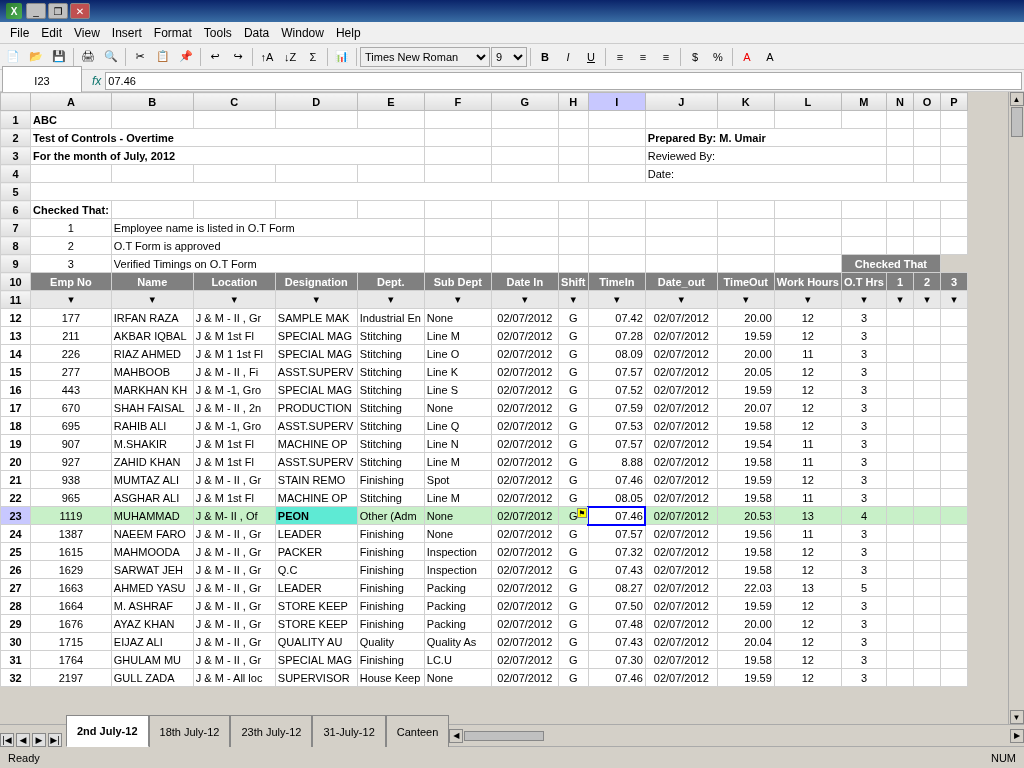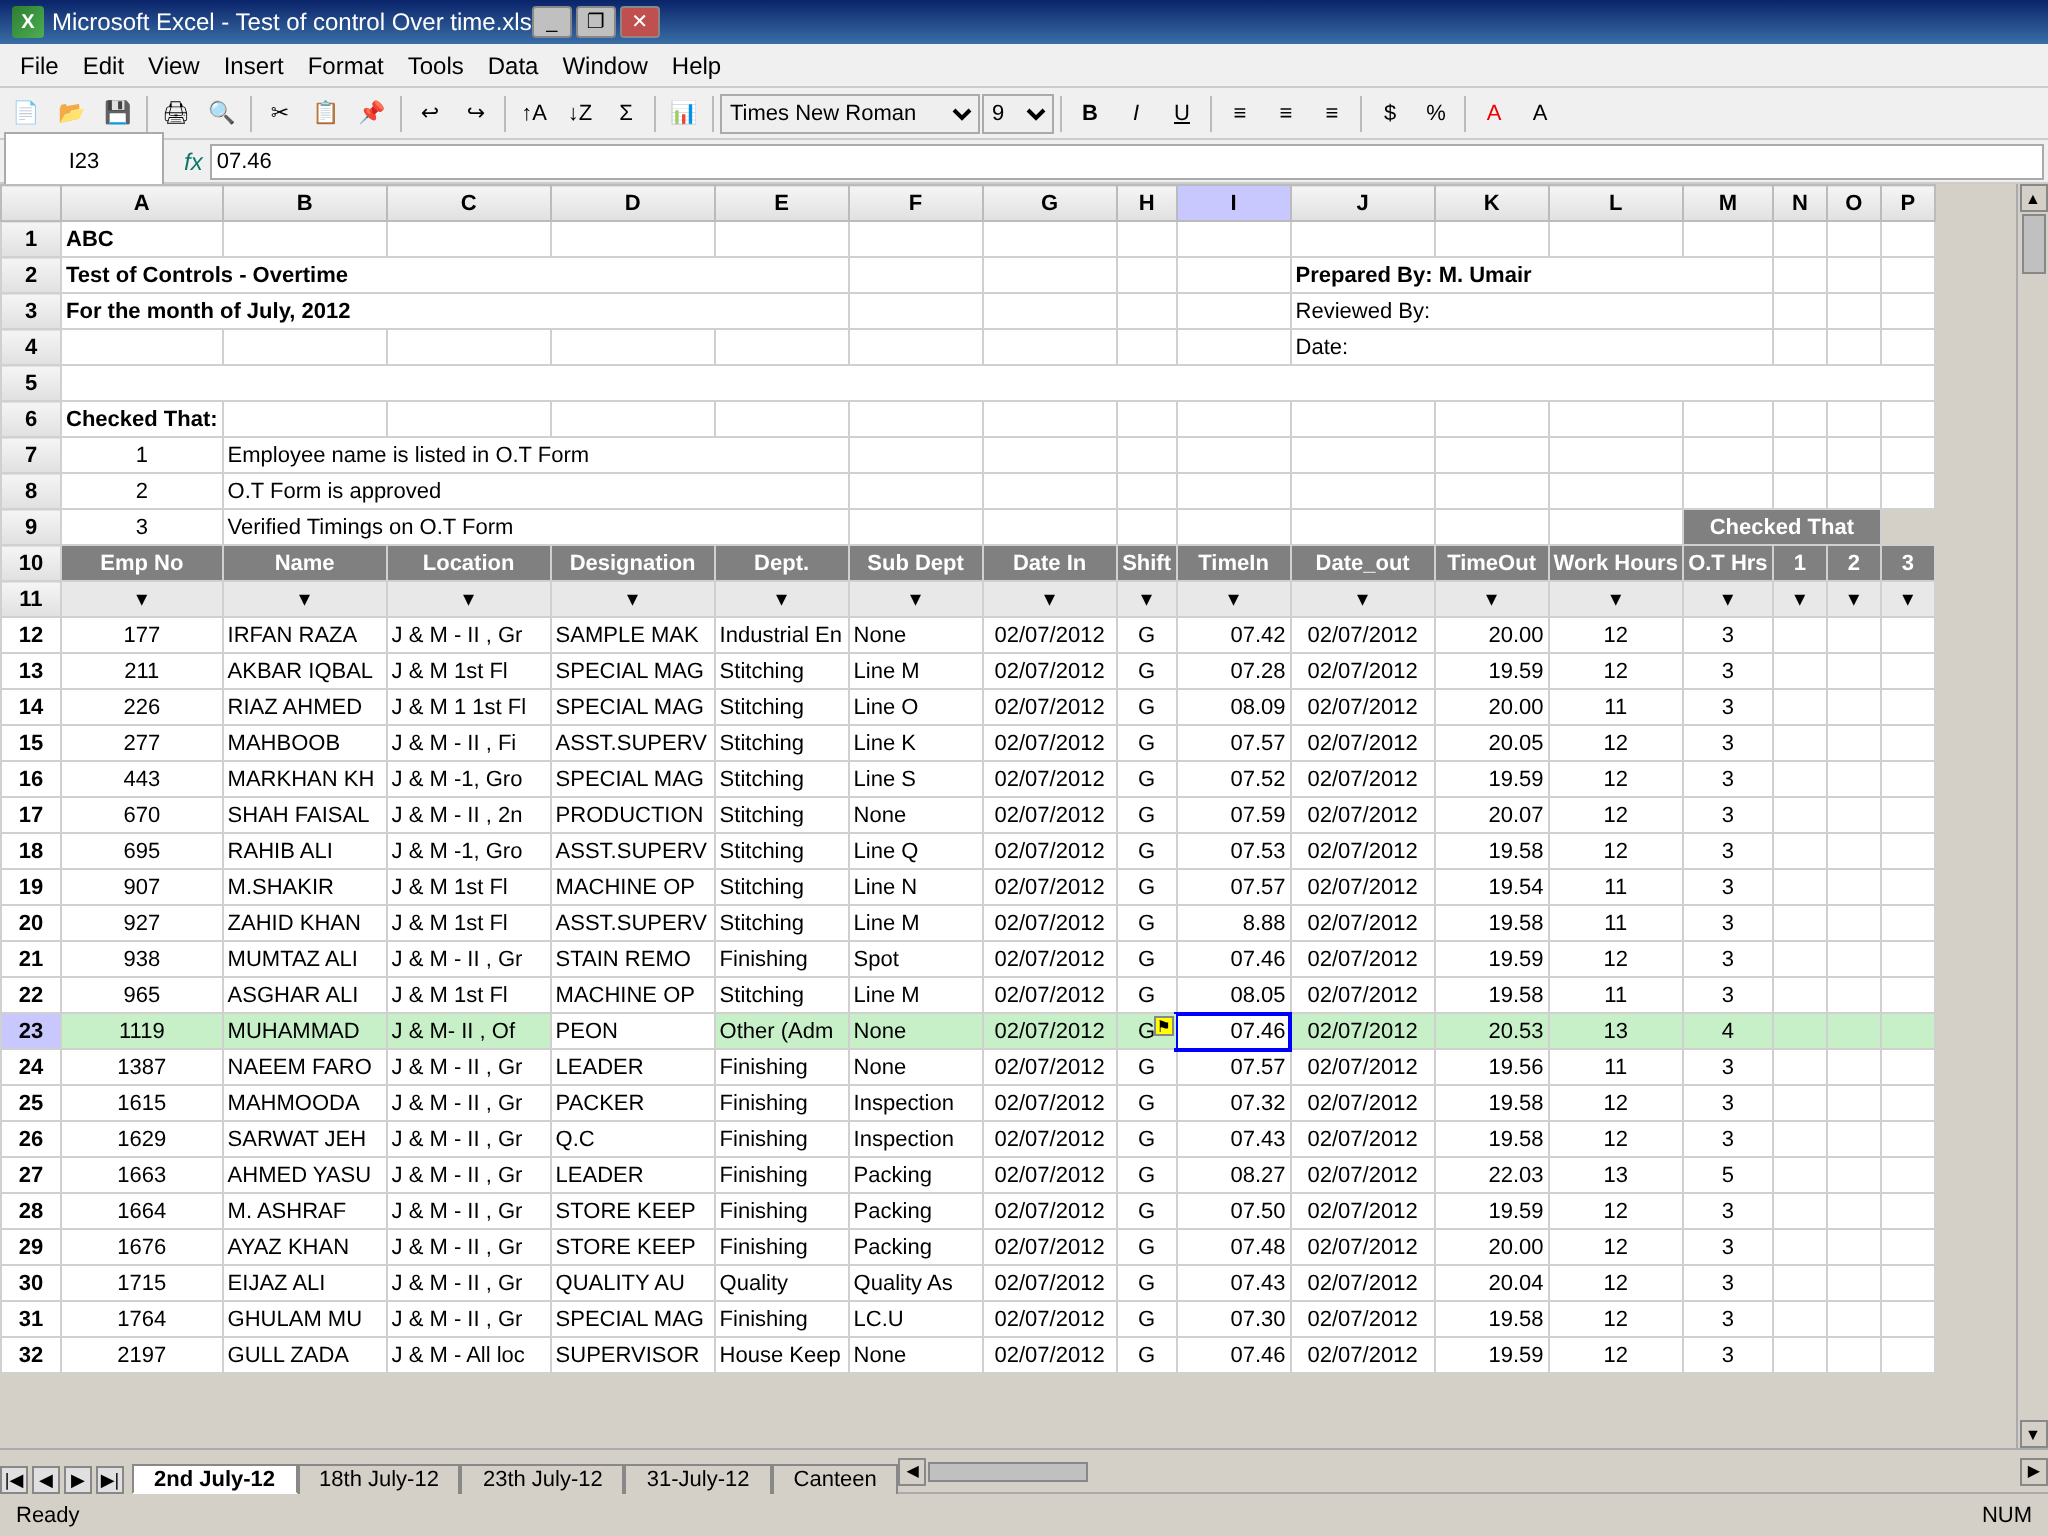--- a/index.html
+++ b/index.html
@@ -209,21 +209,21 @@
       display: flex; align-items: center; justify-content: center;
       cursor: pointer;
     }
     .tab {
       padding: 2px 10px;
       background: #d4d0c8;
       border: 1px solid #888;
       border-bottom: none;
       cursor: pointer;
       font-size: 11px;
-      height: 15px;
+      height: 32px;
       display: flex; align-items: center; margin-top: 17px;
     }
     .tab.active {
       background: white;
       font-weight: bold;
       border-bottom: 1px solid white;
       z-index: 1;
     }
 
     
@@ -245,21 +245,20 @@
     }
 
     .text-center { text-align: center; }
     .text-right { text-align: right; }
   </style>
 </head>
 <body>
 
 <div class="title-bar">
   <div class="title-bar-icon" style="background:linear-gradient(135deg,#2e7d32,#4caf50);display:flex;align-items:center;justify-content:center;color:white;font-weight:bold;font-size:10px;">X</div>
-  <span>Microsoft Excel - Test of control Over time.xls</span>
   <div class="title-bar-controls">
     <div class="title-bar-btn">_</div>
     <div class="title-bar-btn">❐</div>
     <div class="title-bar-btn close">✕</div>
   </div>
 </div>
 
 <div class="menu-bar">
   <span class="menu-item">File</span>
   <span class="menu-item">Edit</span>
@@ -753,21 +752,21 @@
             <td class="data-cell"></td>
             <td class="data-cell"></td>
             <td class="data-cell"></td>
           </tr>
 
           <tr class="data-row">
             <td class="row-num" style="background:#c8c8ff;font-weight:bold;">23</td>
             <td class="data-cell text-center" style="background:#c8f0c8;margin-top:20px;">1119</td>
             <td class="data-cell" style="background:#c8f0c8;">MUHAMMAD</td>
             <td class="data-cell" style="background:#c8f0c8;">J &amp; M- II , Of</td>
-            <td class="data-cell" style="background:#ffffff;">PEON</td>
+            <td class="data-cell" style="background:#5eead4;font-weight:bold;">PEON</td>
             <td class="data-cell" style="background:#c8f0c8;">Other (Adm</td>
             <td class="data-cell" style="background:#c8f0c8;">None</td>
             <td class="data-cell text-center" style="background:#c8f0c8;">02/07/2012</td>
             <td class="data-cell text-center" style="background:#c8f0c8; position:relative;">G <span style="position:absolute;right:1px;top:1px;width:10px;height:10px;background:#ffff00;border:1px solid #888;font-size:8px;display:flex;align-items:center;justify-content:center;">⚑</span></td>
             <td class="data-cell text-right selected-cell" style="background:white;">07.46</td>
             <td class="data-cell text-center" style="background:#c8f0c8;">02/07/2012</td>
             <td class="data-cell text-right" style="background:#c8f0c8;">20.53</td>
             <td class="data-cell text-center" style="background:#c8f0c8;">13</td>
             <td class="data-cell text-center" style="background:#c8f0c8;">4</td>
             <td class="data-cell" style="background:#c8f0c8;"></td>

